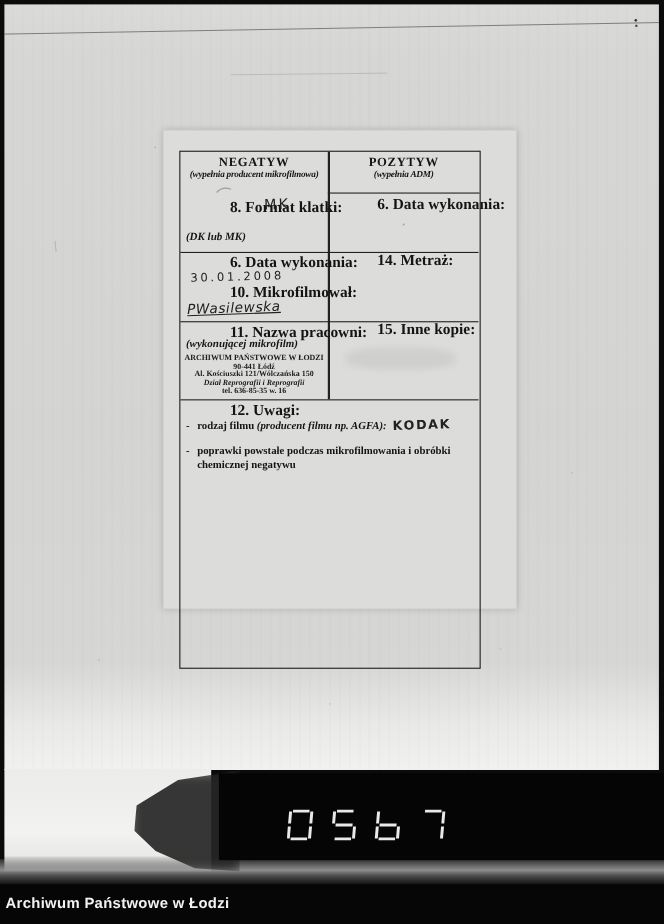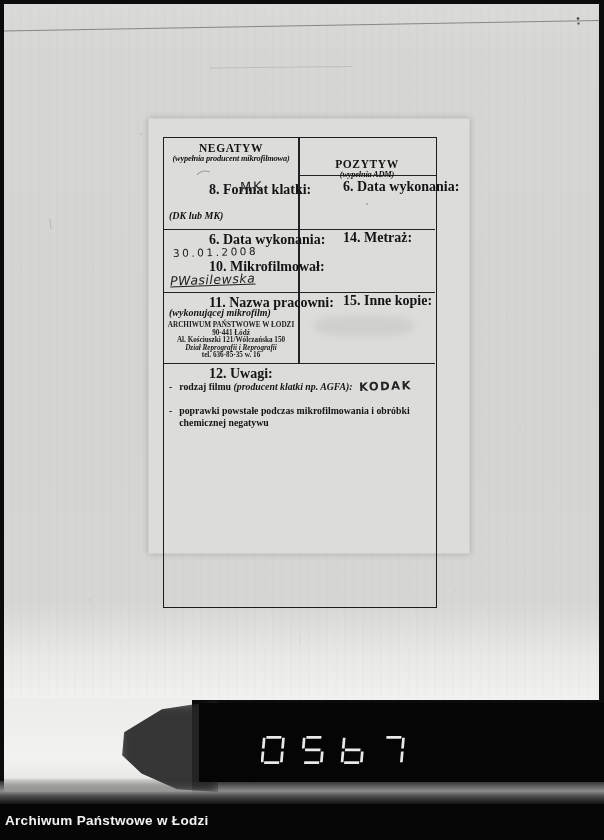--- a/index.html
+++ b/index.html
@@ -75,21 +75,21 @@
     <div class="tline vline"></div>
     <div class="tline hline-r"></div>
     <div class="tline hline-2"></div>
     <div class="tline hline-3"></div>
     <div class="tline hline-4"></div>
 
     <div class="cellhead" style="left:2px;top:4px;width:130px;">
       <div class="ch-title">NEGATYW</div>
       <div class="ch-sub">(wypełnia producent mikrofilmowa)</div>
     </div>
-    <div class="cellhead" style="left:136px;top:20px;width:134px;">
+    <div class="cellhead" style="left:136px;top:4px;width:134px;">
       <div class="ch-title">POZYTYW</div>
       <div class="ch-sub">(wypełnia ADM)</div>
     </div>
 
     <div class="flabel" style="left:5px;top:44px;">8. Format klatki:</div>
     <div class="hand hand-mk" style="left:76px;top:41px;">MK</div>
     <div class="fnote" style="left:5px;top:72px;">(DK lub MK)</div>
 
     <div class="flabel" style="left:139px;top:41px;">6. Data wykonania:</div>
 
@@ -110,21 +110,21 @@
       <div>tel. 636-85-35 w. 16</div>
     </div>
 
     <div class="flabel" style="left:139px;top:155px;">15. Inne kopie:</div>
     <div class="ghost" style="left:150px;top:178px;width:100px;height:20px;"></div>
 
     <div class="flabel" style="left:5px;top:228px;">12. Uwagi:</div>
     <div class="uwagi-item" style="left:5px;top:241px;">
       <span>-</span>
       <span><span>rodzaj filmu</span>
-        <span class="fnote" style="position:static;font-size:9.8px;">(producent klatki np. AGFA):</span><span class="hand hand-film">KODAK</span></span>
+        <span class="fnote" style="position:static;font-size:9.8px;">(producent filmu np. AGFA):</span><span class="hand hand-film">KODAK</span></span>
     </div>
     <div class="uwagi-item" style="left:5px;top:267px;">
       <span>-</span>
       <span class="uwagi-wrap">poprawki powstałe podczas mikrofilmowania i obróbki chemicznej negatywu</span>
     </div>
   </div>
 
   <svg class="artifacts" width="604" height="700">
     <line x1="4" y1="31" x2="599" y2="20.5" stroke="#4f4f4f" stroke-width="0.8" opacity="0.75"></line>
     <line x1="210" y1="68" x2="352" y2="66.5" stroke="#9a9a9a" stroke-width="0.8" opacity="0.5"></line>

